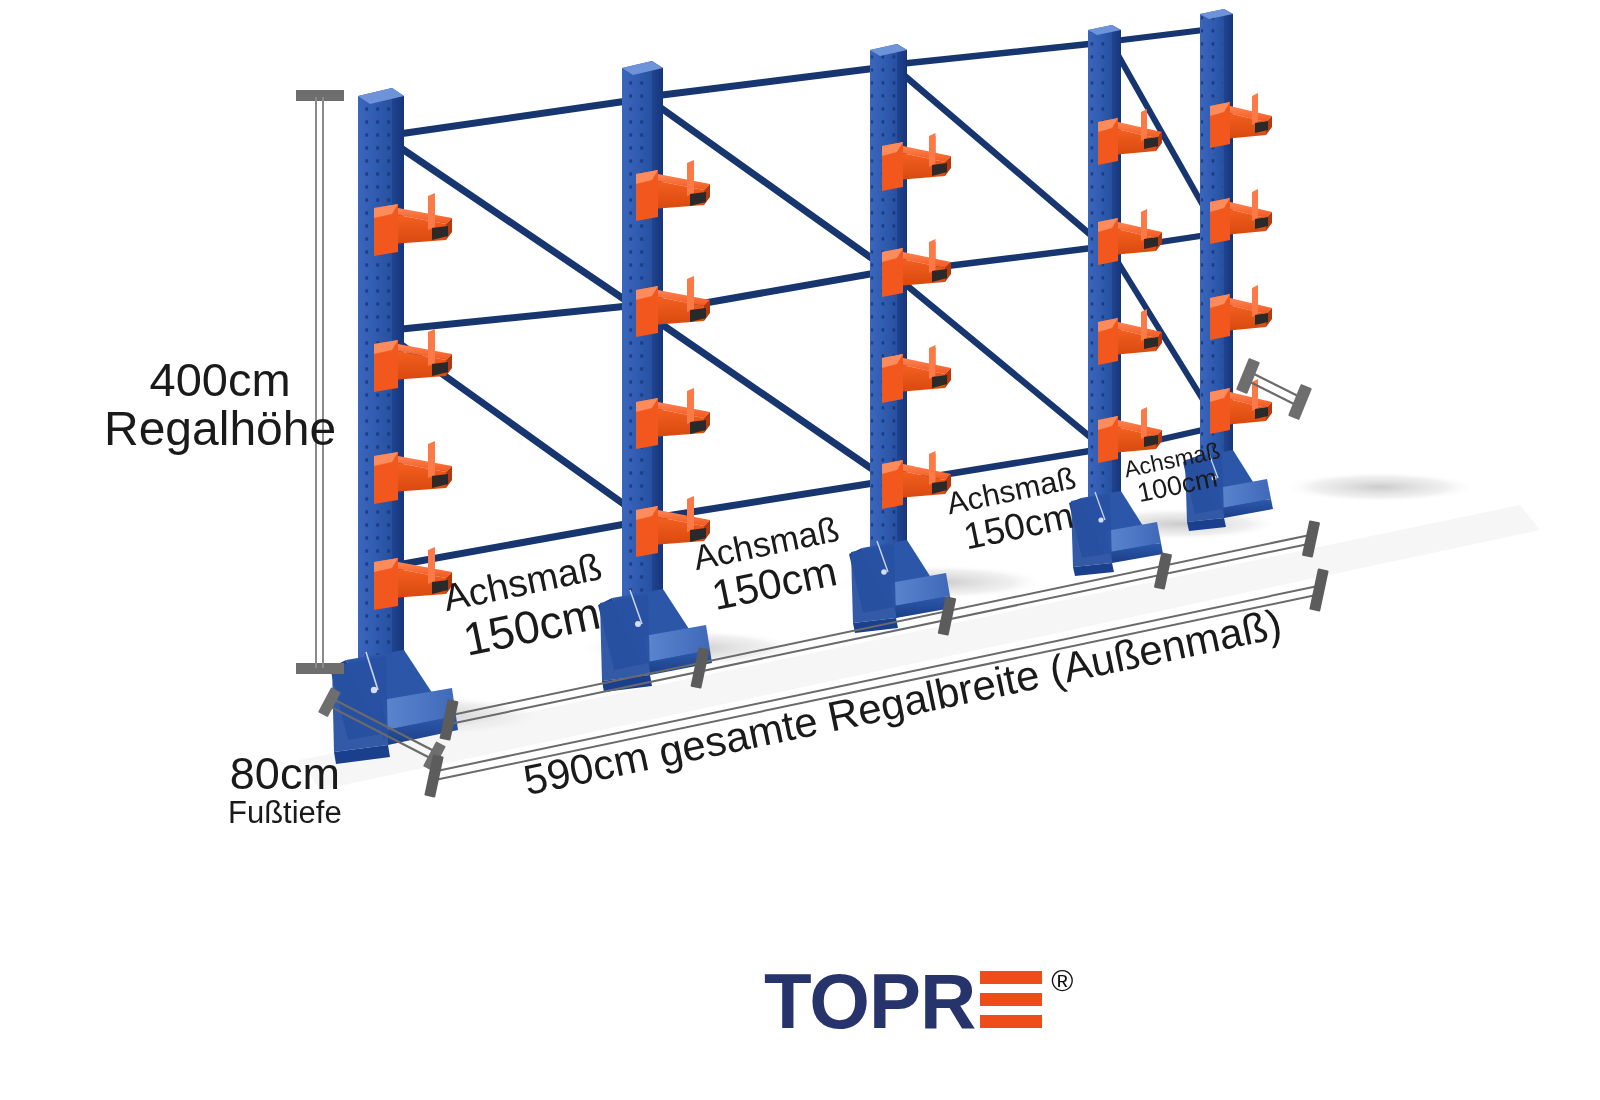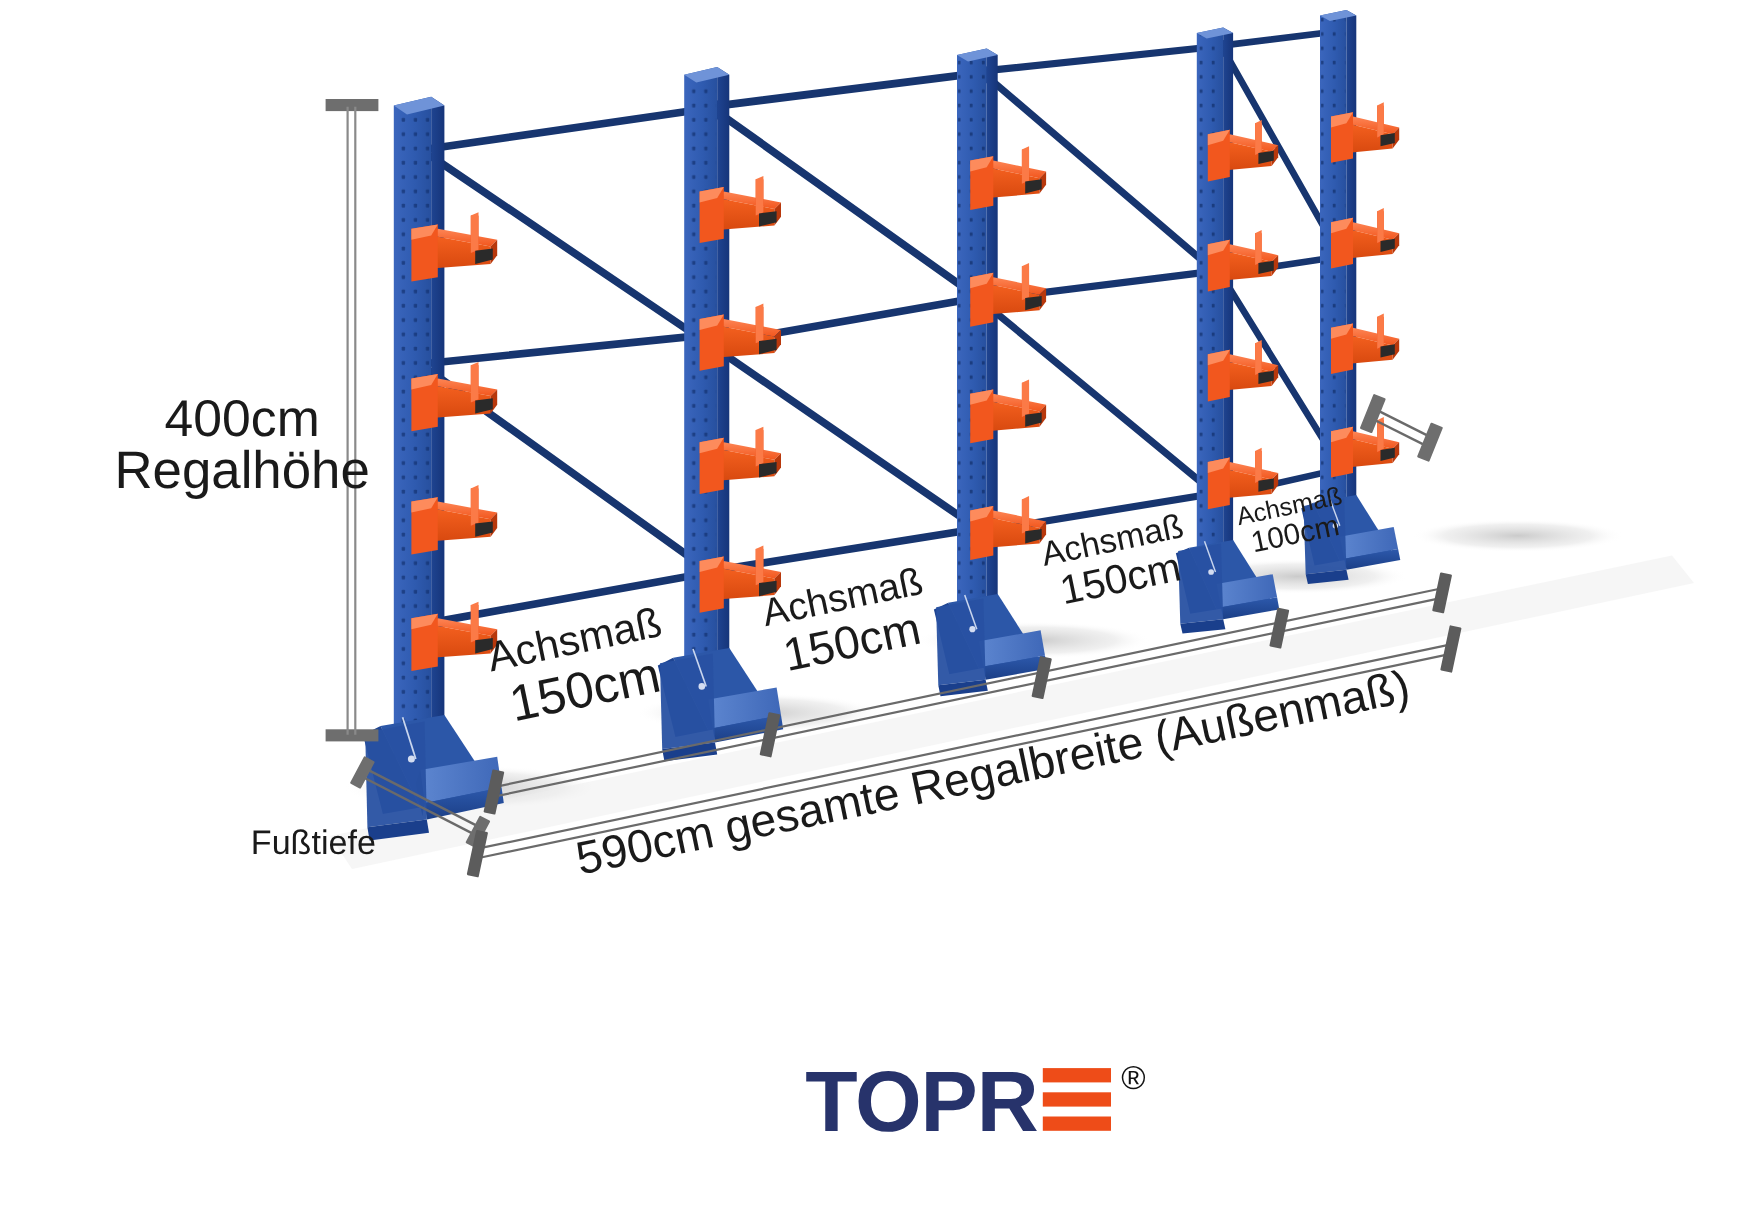--- a/index.html
+++ b/index.html
@@ -3,21 +3,21 @@
 <meta charset="utf-8">
 <title>Kragarmregal Technische Zeichnung</title>
 <style>
   html,body{margin:0;padding:0;background:#ffffff;}
   body{width:1600px;height:1100px;position:relative;overflow:hidden;
        font-family:"Liberation Sans","DejaVu Sans",sans-serif;color:#111;}
   #stage{position:absolute;inset:0;width:1600px;height:1100px;}
   .lbl{position:absolute;white-space:nowrap;color:#1a1a1a;line-height:1.05;}
   .lbl .l1{display:block;}
   .lbl .l2{display:block;}
-  .logo{position:absolute;left:732px;top:962px;display:flex;align-items:flex-start;}
+  .logo{position:absolute;left:764px;top:962px;display:flex;align-items:flex-start;}
   .logo-txt{font-size:78px;font-weight:bold;letter-spacing:-1px;line-height:1;}
   .logo-reg{font-size:30px;font-weight:normal;margin-left:4px;margin-top:2px;color:#111;}
   .ebars{display:inline-block;width:62px;height:72px;position:relative;vertical-align:top;margin:0 5px;}
   .ebars i{position:absolute;left:0;width:62px;height:13px;display:block;}
   .ebars i:nth-child(1){top:9px;}
   .ebars i:nth-child(2){top:31px;}
   .ebars i:nth-child(3){top:53px;}
   svg{display:block;}
 </style>
 </head>
@@ -451,20 +451,21 @@
     </g>
   </g>
 </svg>
 
 <div class="lbl" style="left:104px;top:355px;text-align:center;">
   <span class="l1" style="font-size:47px;">400cm</span>
   <span class="l2" style="font-size:48px;">Regalhöhe</span>
 </div>
 
 <div class="lbl" style="left:228px;top:750px;text-align:center;">
+  <span class="l1" style="font-size:45px;">80cm</span>
   <span class="l2" style="font-size:31px;">Fußtiefe</span>
 </div>
 
 
 <div class="lbl" style="left:440px;top:580px;transform:rotate(-11.8deg);transform-origin:left top;text-align:center;">
   <span class="l1" style="font-size:38px;">Achsmaß</span>
   <span class="l2" style="font-size:46px;">150cm</span>
 </div>
 
 <div class="lbl" style="left:690px;top:541px;transform:rotate(-11.8deg);transform-origin:left top;text-align:center;">

